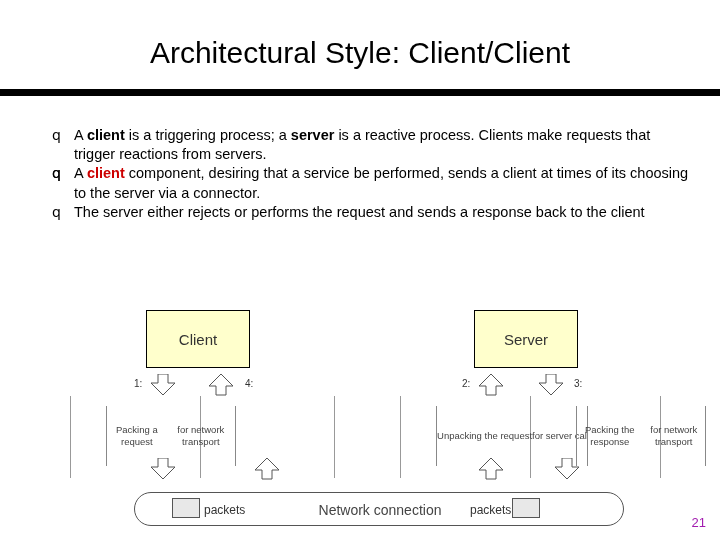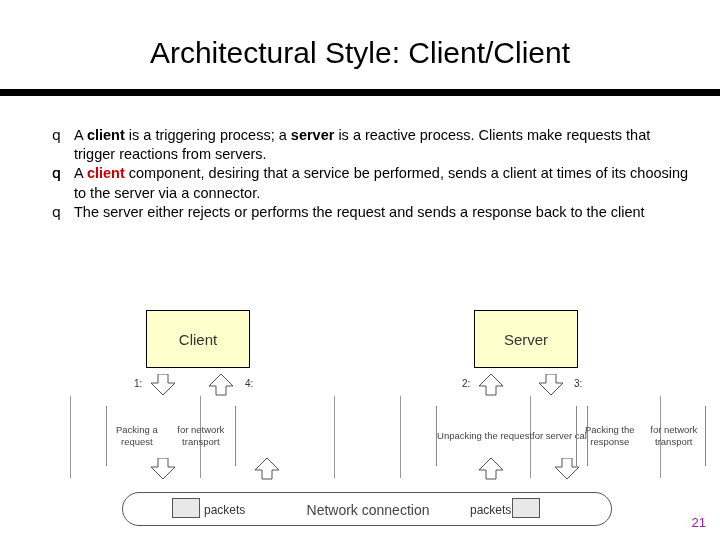--- a/index.html
+++ b/index.html
@@ -137,21 +137,21 @@
   .arrow-shape svg { display: block; }
   .steplabel {
     position: absolute;
     font-size: 10px;
     color: #333333;
     font-family: "Liberation Sans", sans-serif;
   }
   
   .netbar {
     position: absolute;
-    left: 60px;
+    left: 72px;
     top: 192px;
     width: 490px;
     height: 34px;
     border: 1.5px solid #555555;
     border-radius: 17px / 17px;
     box-sizing: border-box;
     background: #ffffff;
   }
   .netlabel {
     position: absolute;

